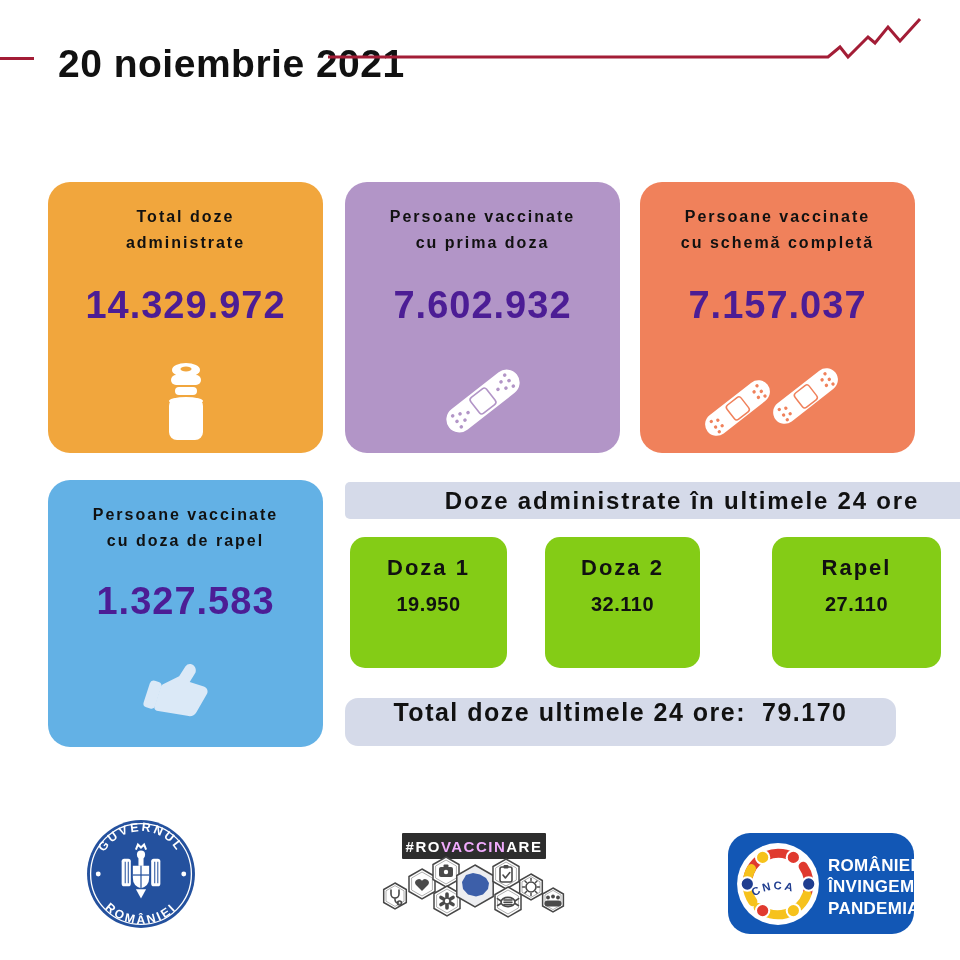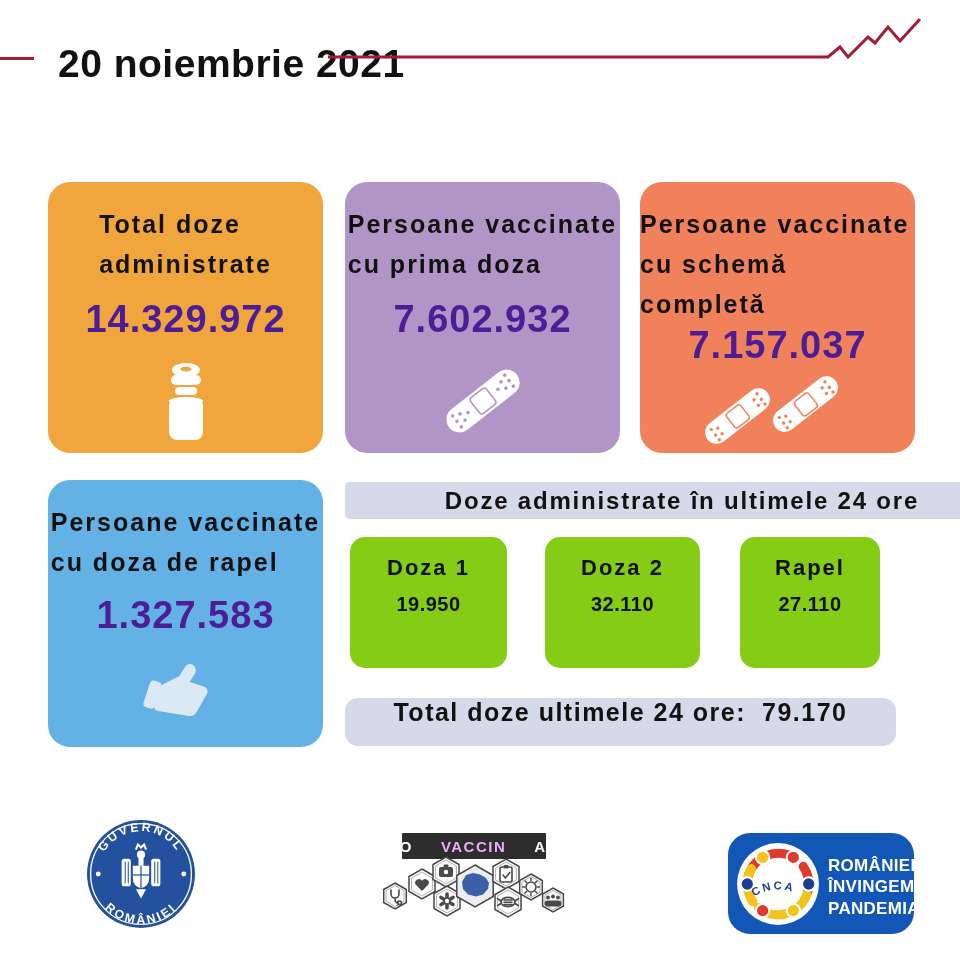--- a/index.html
+++ b/index.html
@@ -11,49 +11,49 @@
   .date-dash{position:absolute;left:0;top:57px;width:34px;height:3px;background:#A31D36;}
   .date{position:absolute;left:58px;top:42px;font-size:39px;font-weight:bold;color:#111;letter-spacing:.5px;}
   .trendline{position:absolute;left:328px;top:8px;width:600px;height:58px;}
   
   .card{position:absolute;width:275px;border-radius:22px;display:flex;flex-direction:column;align-items:center;}
   .card-orange1{left:48px;top:182px;height:271px;background:#F1A63D;}
   .card-purple {left:345px;top:182px;height:271px;background:#B295C7;}
   .card-orange2{left:640px;top:182px;height:271px;background:#F0815B;}
   .card-blue   {left:48px;top:480px;height:267px;background:#63B1E5;}
   .card-title{
-    margin-top:22px;font-size:25px;font-weight:bold;letter-spacing:2px;
-    line-height:1.6;white-space:pre-line;color:#111;
+    margin-top:22px;font-size:16px;font-weight:bold;letter-spacing:2px;
+    line-height:1.6;text-align:center;white-space:pre-line;color:#111;
   }
   .card-value{flex:1;display:flex;align-items:center;font-size:38px;font-weight:bold;letter-spacing:1px;color:#4c1d95;}
   .card-icon{height:88px;margin-bottom:10px;display:flex;align-items:flex-end;justify-content:center;}
   
   .panel-header{
     position:absolute;left:345px;top:482px;width:674px;height:37px;background:#D5DAE9;border-radius:5px;
     display:flex;align-items:center;justify-content:center;font-size:24px;font-weight:bold;letter-spacing:1.8px;color:#111;
   }
   .subcard{
     position:absolute;top:537px;height:131px;background:#84cc16;border-radius:15px;
     display:flex;flex-direction:column;align-items:center;
   }
   .subcard-1{left:350px;width:157px;}
   .subcard-2{left:545px;width:155px;}
-  .subcard-3{left:740px;width:140px;}
+  .subcard-3{left:772px;width:169px;}
   .subcard-label{margin-top:18px;font-size:22px;font-weight:bold;letter-spacing:2px;color:#111;}
   .subcard-value{margin-top:12px;font-size:20px;font-weight:bold;letter-spacing:.5px;color:#111;}
   .total-bar{
     position:absolute;left:345px;top:698px;width:551px;height:48px;background:#D5DAE9;border-radius:13px;
     display:flex;align-items:flex-start;justify-content:center;font-size:25px;font-weight:bold;letter-spacing:1.5px;color:#111;
   }
   .total-bar .total-value{margin-left:16px;}
   
   .gov-seal{position:absolute;left:85px;top:818px;width:112px;height:112px;}
   .rovacc-badge{
     position:absolute;left:402px;top:833px;width:144px;height:26px;background:#2D2D2D;border-radius:1px;
-    display:flex;align-items:center;justify-content:center;font-size:15px;font-weight:bold;letter-spacing:1.5px;gap:28px;
+    display:flex;align-items:center;justify-content:center;font-size:15px;font-weight:bold;letter-spacing:1.5px;
   }
   .rovacc-badge .w{color:#ffffff;}
   .rovacc-badge .t{color:#f0abfc;}
   .rovacc-hexes{position:absolute;left:380px;top:856px;width:200px;height:82px;}
   .cncav{
     position:absolute;left:728px;top:833px;width:186px;height:101px;background:#1257B5;border-radius:22px;
   }
   .cncav-emblem{position:absolute;left:6px;top:7px;width:88px;height:88px;}
   .cncav-text{
     position:absolute;left:100px;top:22px;color:#ffffff;font-weight:bold;font-size:17px;line-height:1.25;letter-spacing:.3px;

